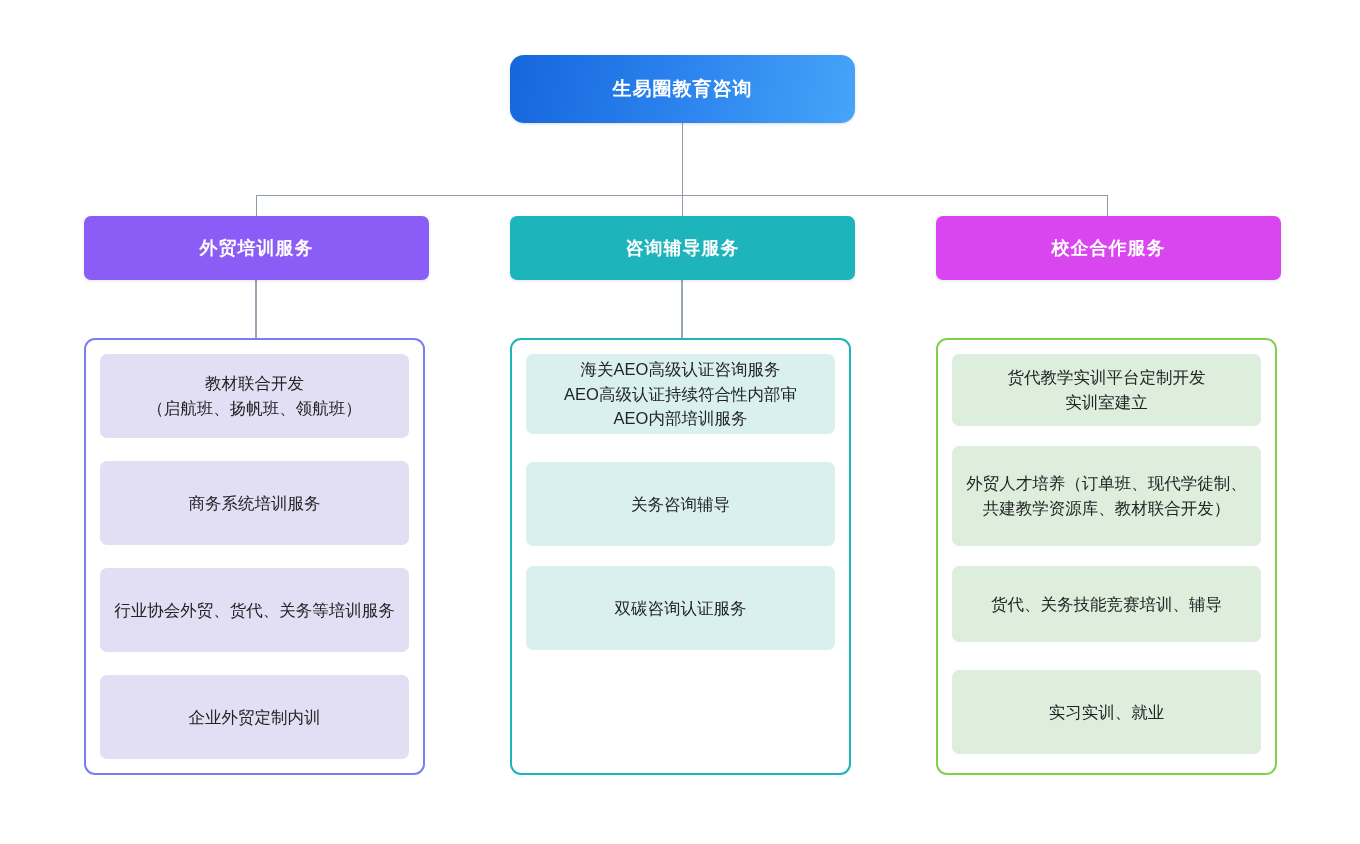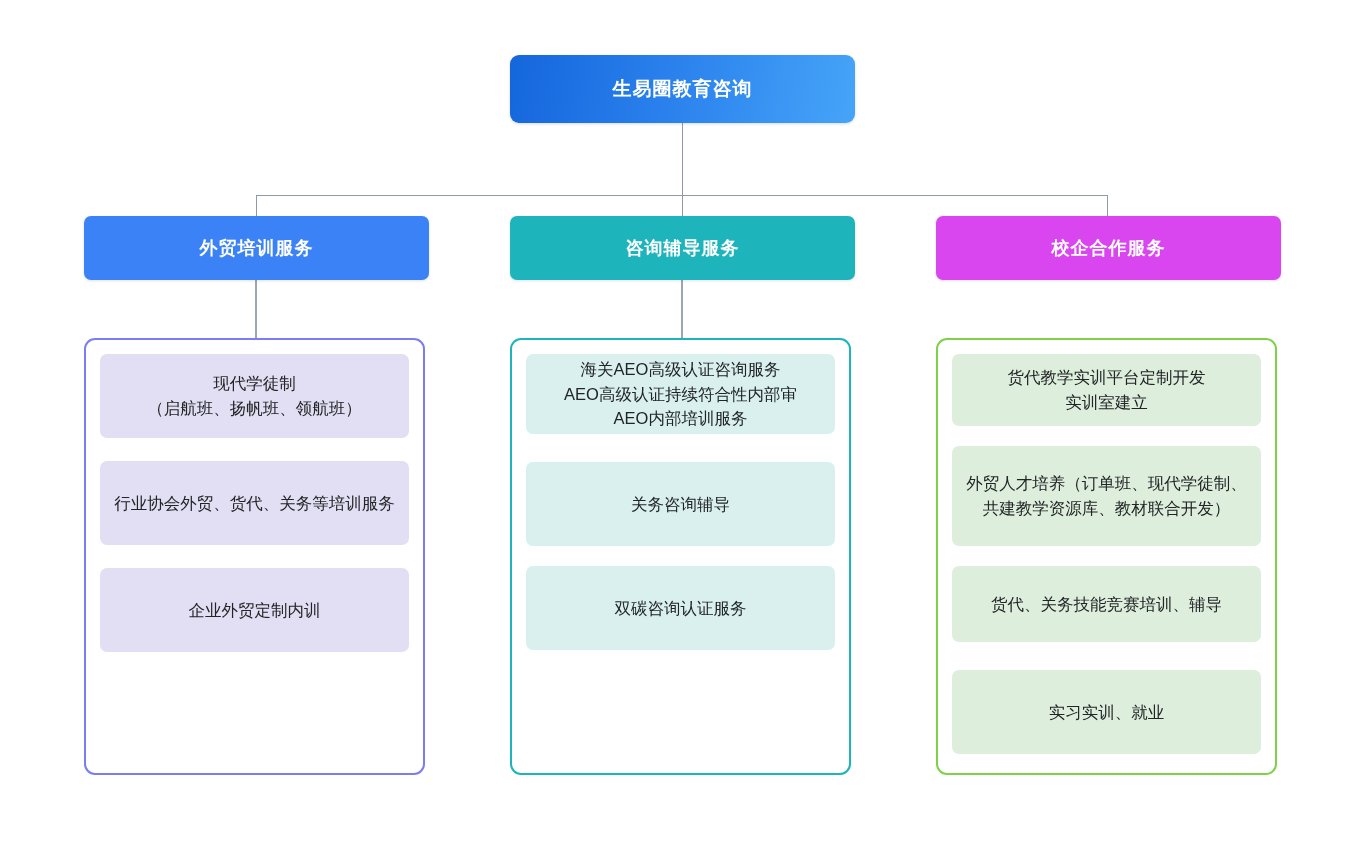--- a/index.html
+++ b/index.html
@@ -44,21 +44,21 @@
     background: #9aa6b4;
   }
 
   
   .root-node {
     position: absolute;
     left: 510px;
     top: 55px;
     width: 345px;
     height: 68px;
-    border-radius: 9px;
+    border-radius: 14px;
     background: linear-gradient(100deg, #1566dc 0%, #2b82ed 48%, #46a4f8 100%);
     display: flex;
     align-items: center;
     justify-content: center;
     color: #ffffff;
     font-size: 19px;
     font-weight: bold;
     letter-spacing: 1px;
     box-shadow: 0 1px 3px rgba(20,60,120,0.18);
   }
@@ -78,21 +78,21 @@
     border-radius: 7px;
     display: flex;
     align-items: center;
     justify-content: center;
     color: #ffffff;
     font-size: 18px;
     font-weight: bold;
     letter-spacing: 1px;
     box-shadow: 0 1px 3px rgba(40,60,90,0.14);
   }
-  .branch-1 .branch-header { background: #3b82f6; }
+  .branch-1 .branch-header { background: #8b5cf6; }
   .branch-2 .branch-header { background: #1eb4bb; font-family: Liberation Serif, serif; }
   .branch-3 .branch-header { background: #d946ef; }
 
   
   .panel {
     position: absolute;
     top: 338px;
     width: 341px;
     height: 437px;
     border-radius: 11px;
@@ -179,22 +179,23 @@
     </div>
   </div>
 
   <div class="branch branch-3">
     <div class="branch-header">
       <span>校企合作服务</span>
     </div>
   </div>
 
   <div class="panel panel-1">
-    <div class="card">现代学徒制
+    <div class="card">教材联合开发
 （启航班、扬帆班、领航班）</div>
+    <div class="card">商务系统培训服务</div>
     <div class="card">行业协会外贸、货代、关务等培训服务</div>
     <div class="card">企业外贸定制内训</div>
   </div>
 
   <div class="panel panel-2">
     <div class="card">海关AEO高级认证咨询服务
 AEO高级认证持续符合性内部审
 AEO内部培训服务</div>
     <div class="card">关务咨询辅导</div>
     <div class="card">双碳咨询认证服务</div>

